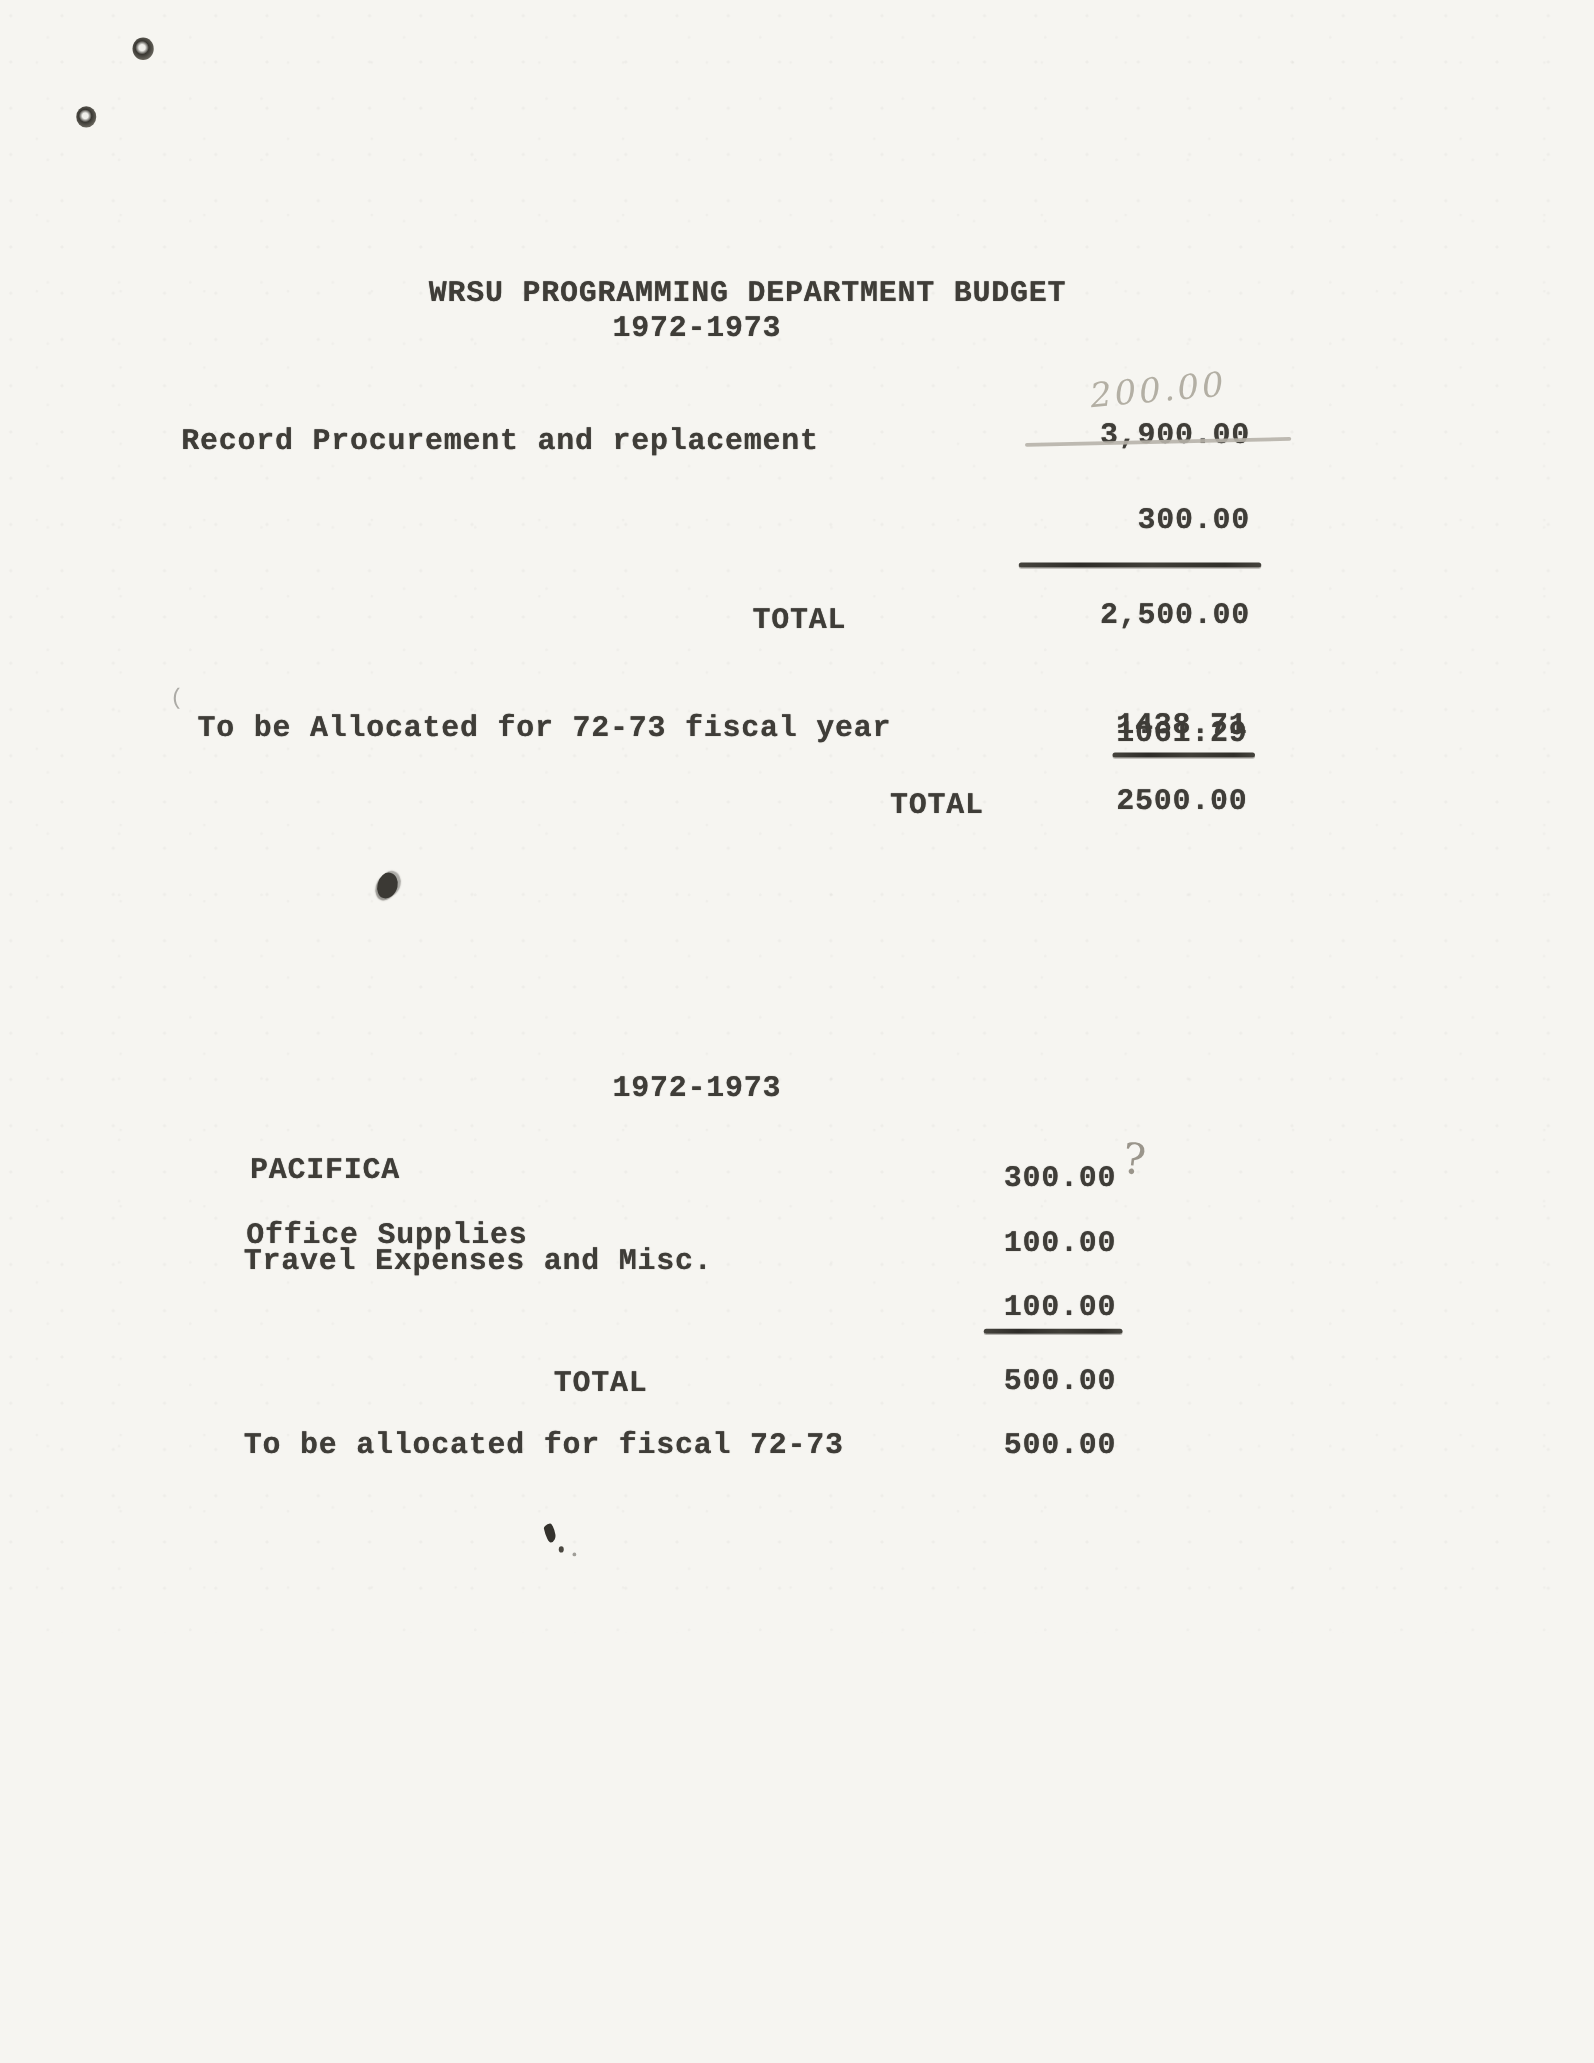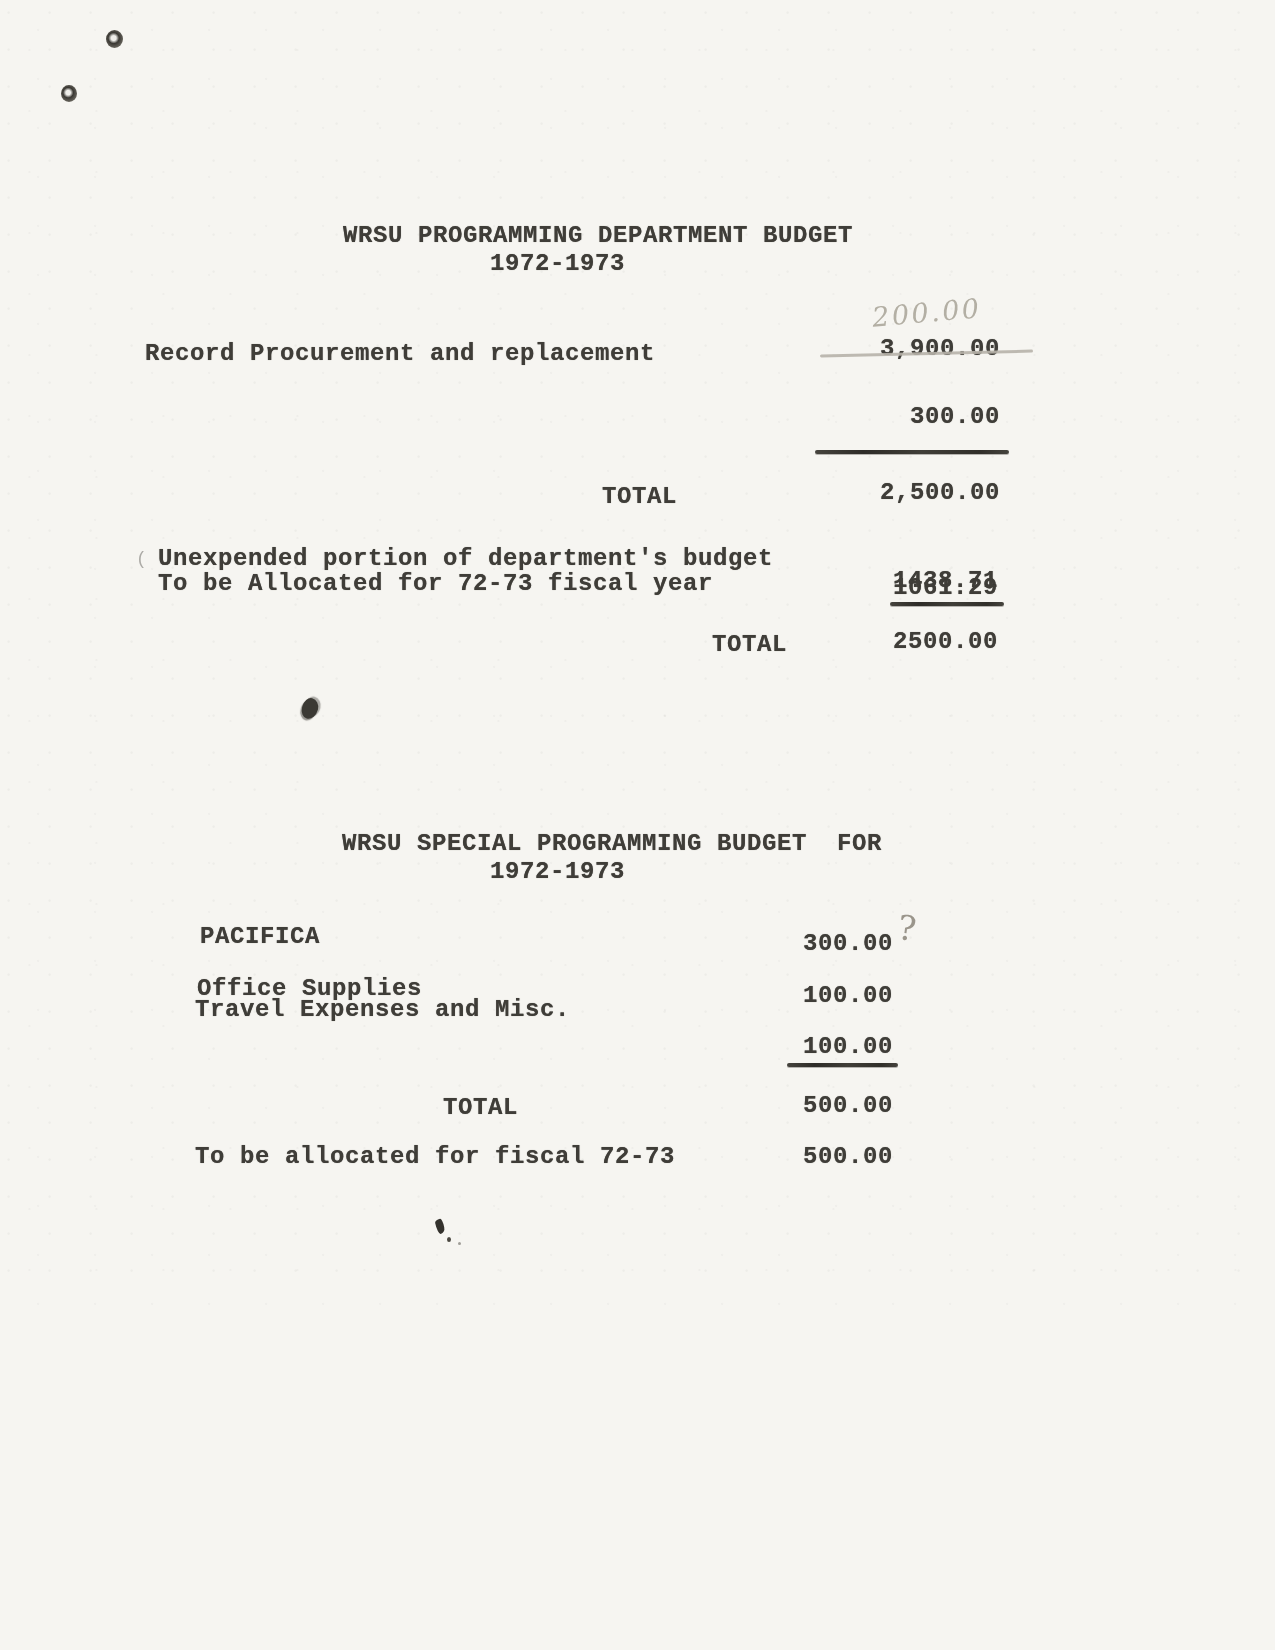--- a/index.html
+++ b/index.html
@@ -88,33 +88,31 @@
   <div class="strike" style="left:820px; top:352px;"></div>
 
   <div class="t" style="right:275px; top:403px;">300.00</div>
 
   <div class="rule" style="left:815px; top:450px; width:194px;"></div>
 
   <div class="t" style="left:602px; top:483px;">TOTAL</div>
   <div class="t" style="right:275px; top:479px;text-align:right;">2,500.00</div>
 
   <div class="stray" style="left:136px; top:549px;">(</div>
-  <div class="t" style="left:158px; top:545px;">Unexpended portion of department's budget</div>
   <div class="t" style="right:277px; top:574px;text-align:center;">1061.29</div>
   <div class="t" style="left:158px; top:570px;">To be Allocated for 72-73 fiscal year</div>
   <div class="t" style="right:277px; top:567px;">1438.71</div>
 
   <div class="rule" style="left:890px; top:602px; width:114px;"></div>
 
   <div class="t" style="left:712px; top:631px;">TOTAL</div>
   <div class="t" style="right:277px; top:628px;">2500.00</div>
 
   <div class="blob" style="left:302px; top:698px;"></div>
 
-  <div class="t" style="left:342px; top:830px;">WRSU SPECIAL PROGRAMMING BUDGET  FOR</div>
   <div class="t" style="left:490px; top:858px;">1972-1973</div>
 
   <div class="t" style="left:200px; top:923px;">PACIFICA</div>
   <div class="t" style="right:382px; top:930px;">300.00</div>
   <div class="pencil-mark" style="left:898px; top:908px;">?</div>
 
   <div class="t" style="left:197px; top:975px;">Office Supplies</div>
   <div class="t" style="right:382px; top:982px;">100.00</div>
 
   <div class="t" style="left:195px; top:968px;margin-top:28px;">Travel Expenses and Misc.</div>

